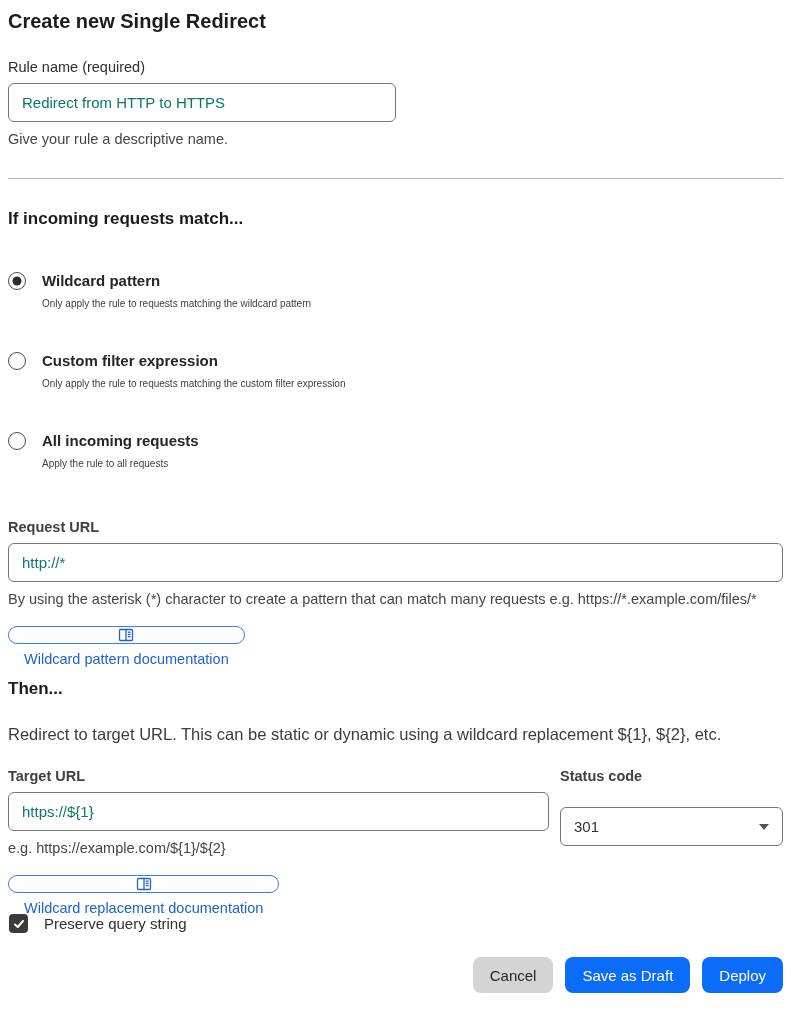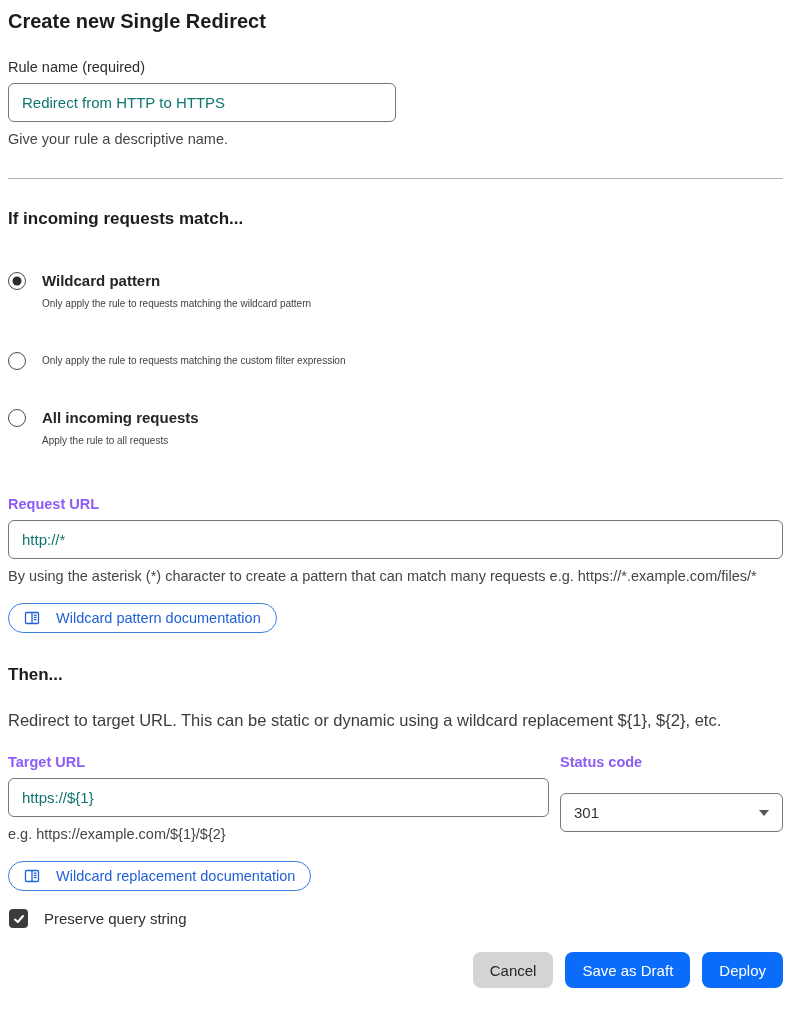--- a/index.html
+++ b/index.html
@@ -23,21 +23,21 @@
     font-size: 17px;
     font-weight: 700;
     color: #1c1c1c;
   }
   .field-label {
     display: block;
     font-size: 14.5px;
     color: #2e2e2e;
     margin-bottom: 8px;
   }
-  .field-label.semibold { font-weight: 700; color: #8b5cf6; }
+  .field-label.semibold { font-weight: 700; color: #404040; }
   .helper {
     font-size: 14.5px;
     color: #454545;
     line-height: 21px;
     margin-top: 7px;
   }
 
   
   .text-input {
     height: 39px;
@@ -100,31 +100,32 @@
     color: #3f3f3f;
     line-height: 19px;
   }
 
   
   .request-url-block { margin-top: 46px; }
 
   .doc-button {
     display: inline-flex;
     align-items: center;
-    gap: 16px;
-    height: 30px;
+    gap: 8px;
+    height: 18px;
     margin-top: 16px;
     padding: 0 15px;
     border: 1px solid #377fe0;
     border-radius: 15px;
     background: #fff;
     color: #2061d5;
     font-family: "Liberation Sans", sans-serif;
     font-size: 14.5px;
     cursor: pointer;
+    flex-direction: column;
   }
   .doc-button svg { display: block; }
 
   .then-heading { margin-top: 32px; }
   .then-desc {
     margin-top: 26px;
     font-size: 16.5px;
     color: #3c3c3c;
   }
 
@@ -219,20 +220,21 @@
   <div class="radio-group">
 
     <div class="radio-row">
       <span class="radio-circle checked"></span>
       <span class="radio-label">Wildcard pattern</span>
       <span class="radio-desc">Only apply the rule to requests matching the wildcard pattern</span>
     </div>
 
     <div class="radio-row">
       <span class="radio-circle"></span>
+      <span class="radio-label">Custom filter expression</span>
       <span class="radio-desc">Only apply the rule to requests matching the custom filter expression</span>
     </div>
 
     <div class="radio-row">
       <span class="radio-circle"></span>
       <span class="radio-label">All incoming requests</span>
       <span class="radio-desc">Apply the rule to all requests</span>
     </div>
 
   </div>

